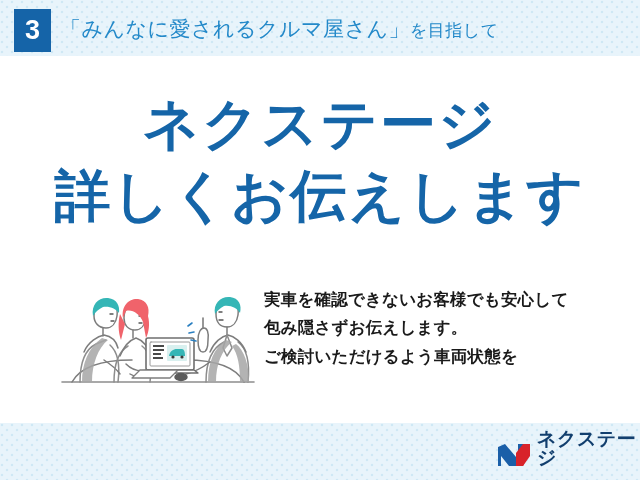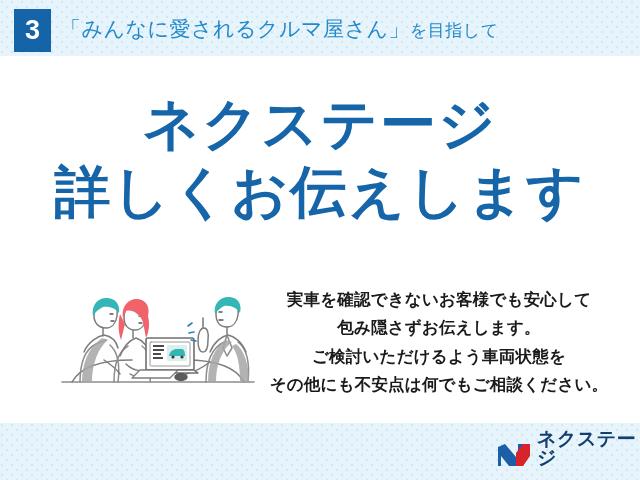--- a/index.html
+++ b/index.html
@@ -78,36 +78,35 @@
     letter-spacing: 2px;
   }
   .headline .l1 {
     display: block;
     font-size: 56px;
     margin-bottom: 16px;
   }
   .headline .l2 {
     display: block;
     font-size: 56px;
-    font-family: Liberation Mono, monospace;
   }
 
   
   .bodycopy {
     position: absolute;
     left: 264px;
     top: 285px;
     width: 350px;
     font-size: 16.5px;
     line-height: 1.72;
     color: #1a1a1a;
     font-weight: bold;
     letter-spacing: 0.2px;
   }
-  .bodycopy .line { display: block; white-space: nowrap; text-align: center; }
+  .bodycopy .line { display: block; white-space: nowrap; }
 
   
   .illustration {
     position: absolute;
     left: 58px;
     top: 278px;
     width: 200px;
     height: 118px;
   }
   .illustration svg { display: block; }
@@ -233,21 +232,20 @@
         <circle cx="115" cy="79" r="1.6" fill="#3a3a3a"></circle>
         <circle cx="124" cy="79" r="1.6" fill="#3a3a3a"></circle>
       </g>
     </svg>
   </div>
 
   <div class="bodycopy">
     <span class="line">実車を確認できないお客様でも安心して</span>
     <span class="line">包み隠さずお伝えします。</span>
     <span class="line">ご検討いただけるよう車両状態を</span>
-    <span class="line">その他にも不安点は何でもご相談ください。</span>
   </div>
 
   <div class="band footer-band"></div>
 
   <div class="logo">
     <span class="logo-mark">
       <svg width="34" height="24" viewBox="0 0 34 24" xmlns="http://www.w3.org/2000/svg">
         <path d="M1 23 L1 4 L8 1 L19 14 L19 23 L12 23 L4 13 L4 23 Z" fill="#1a5fa8"></path>
         <path d="M21 1 L33 1 L33 13 L26 23 L21 23 Z" fill="#d8232a"></path>
         <path d="M21 1 L33 1 L33 7 L25 19 L21 13 Z" fill="#1a5fa8"></path>

